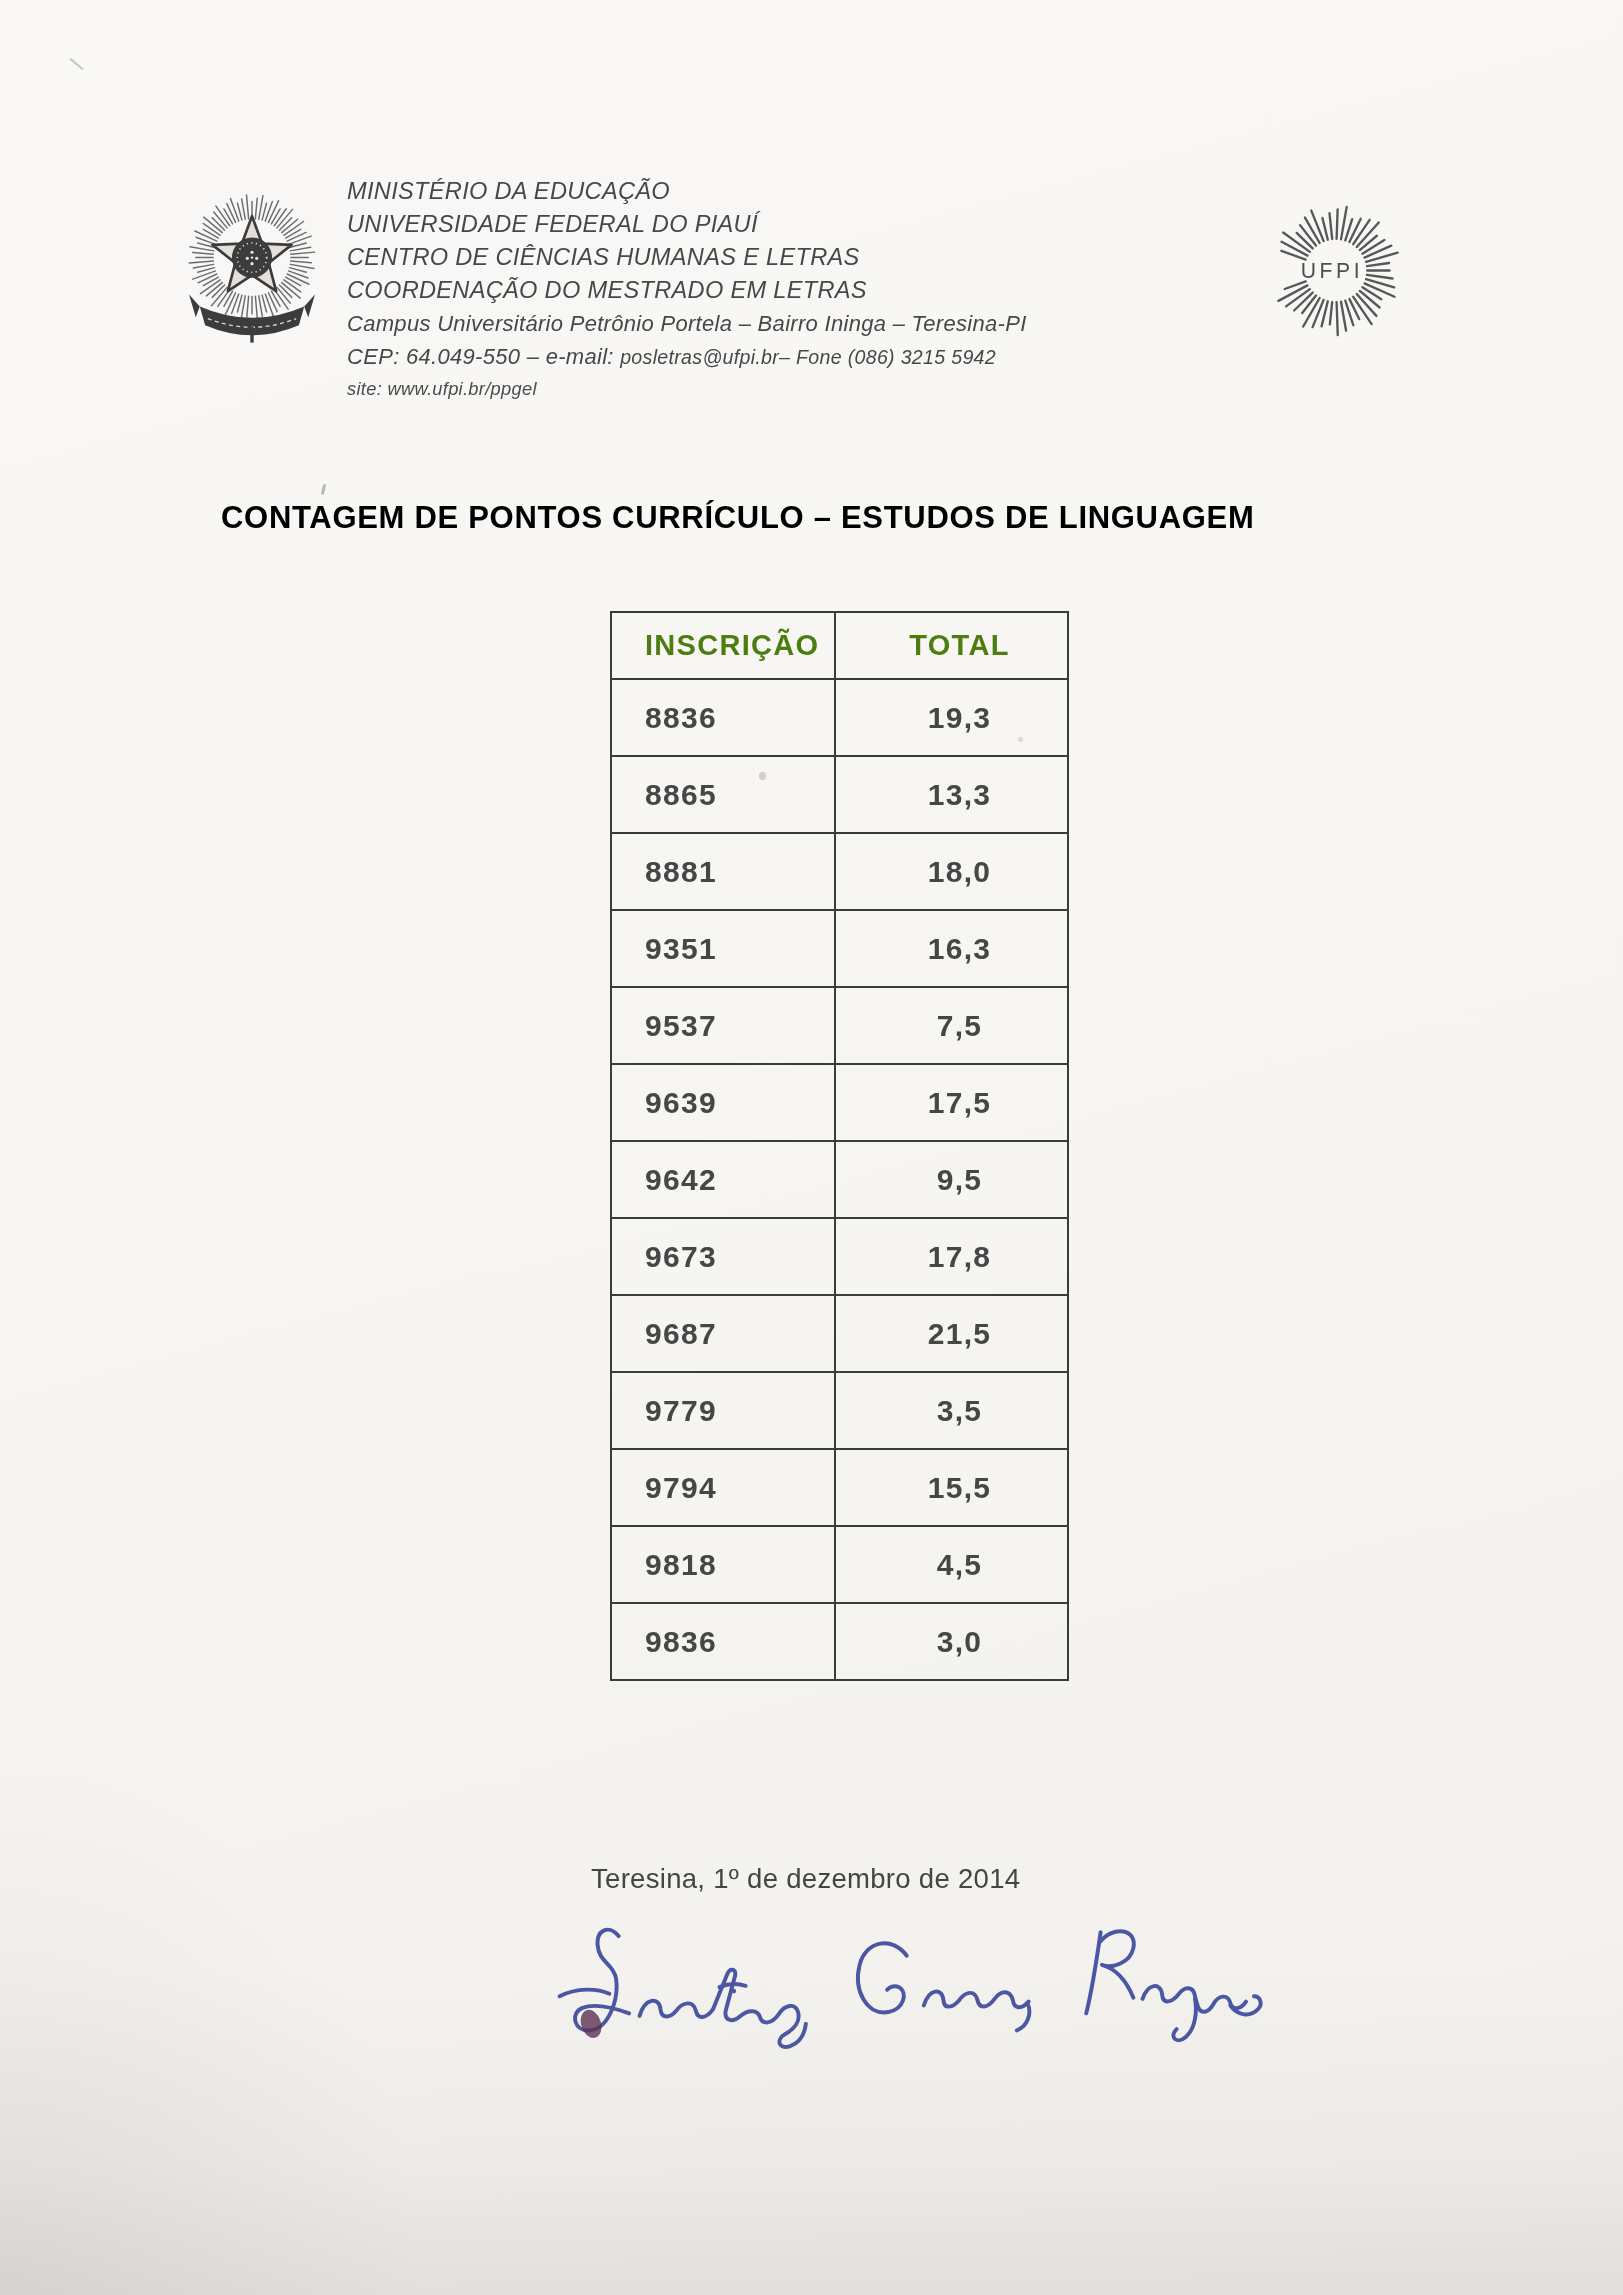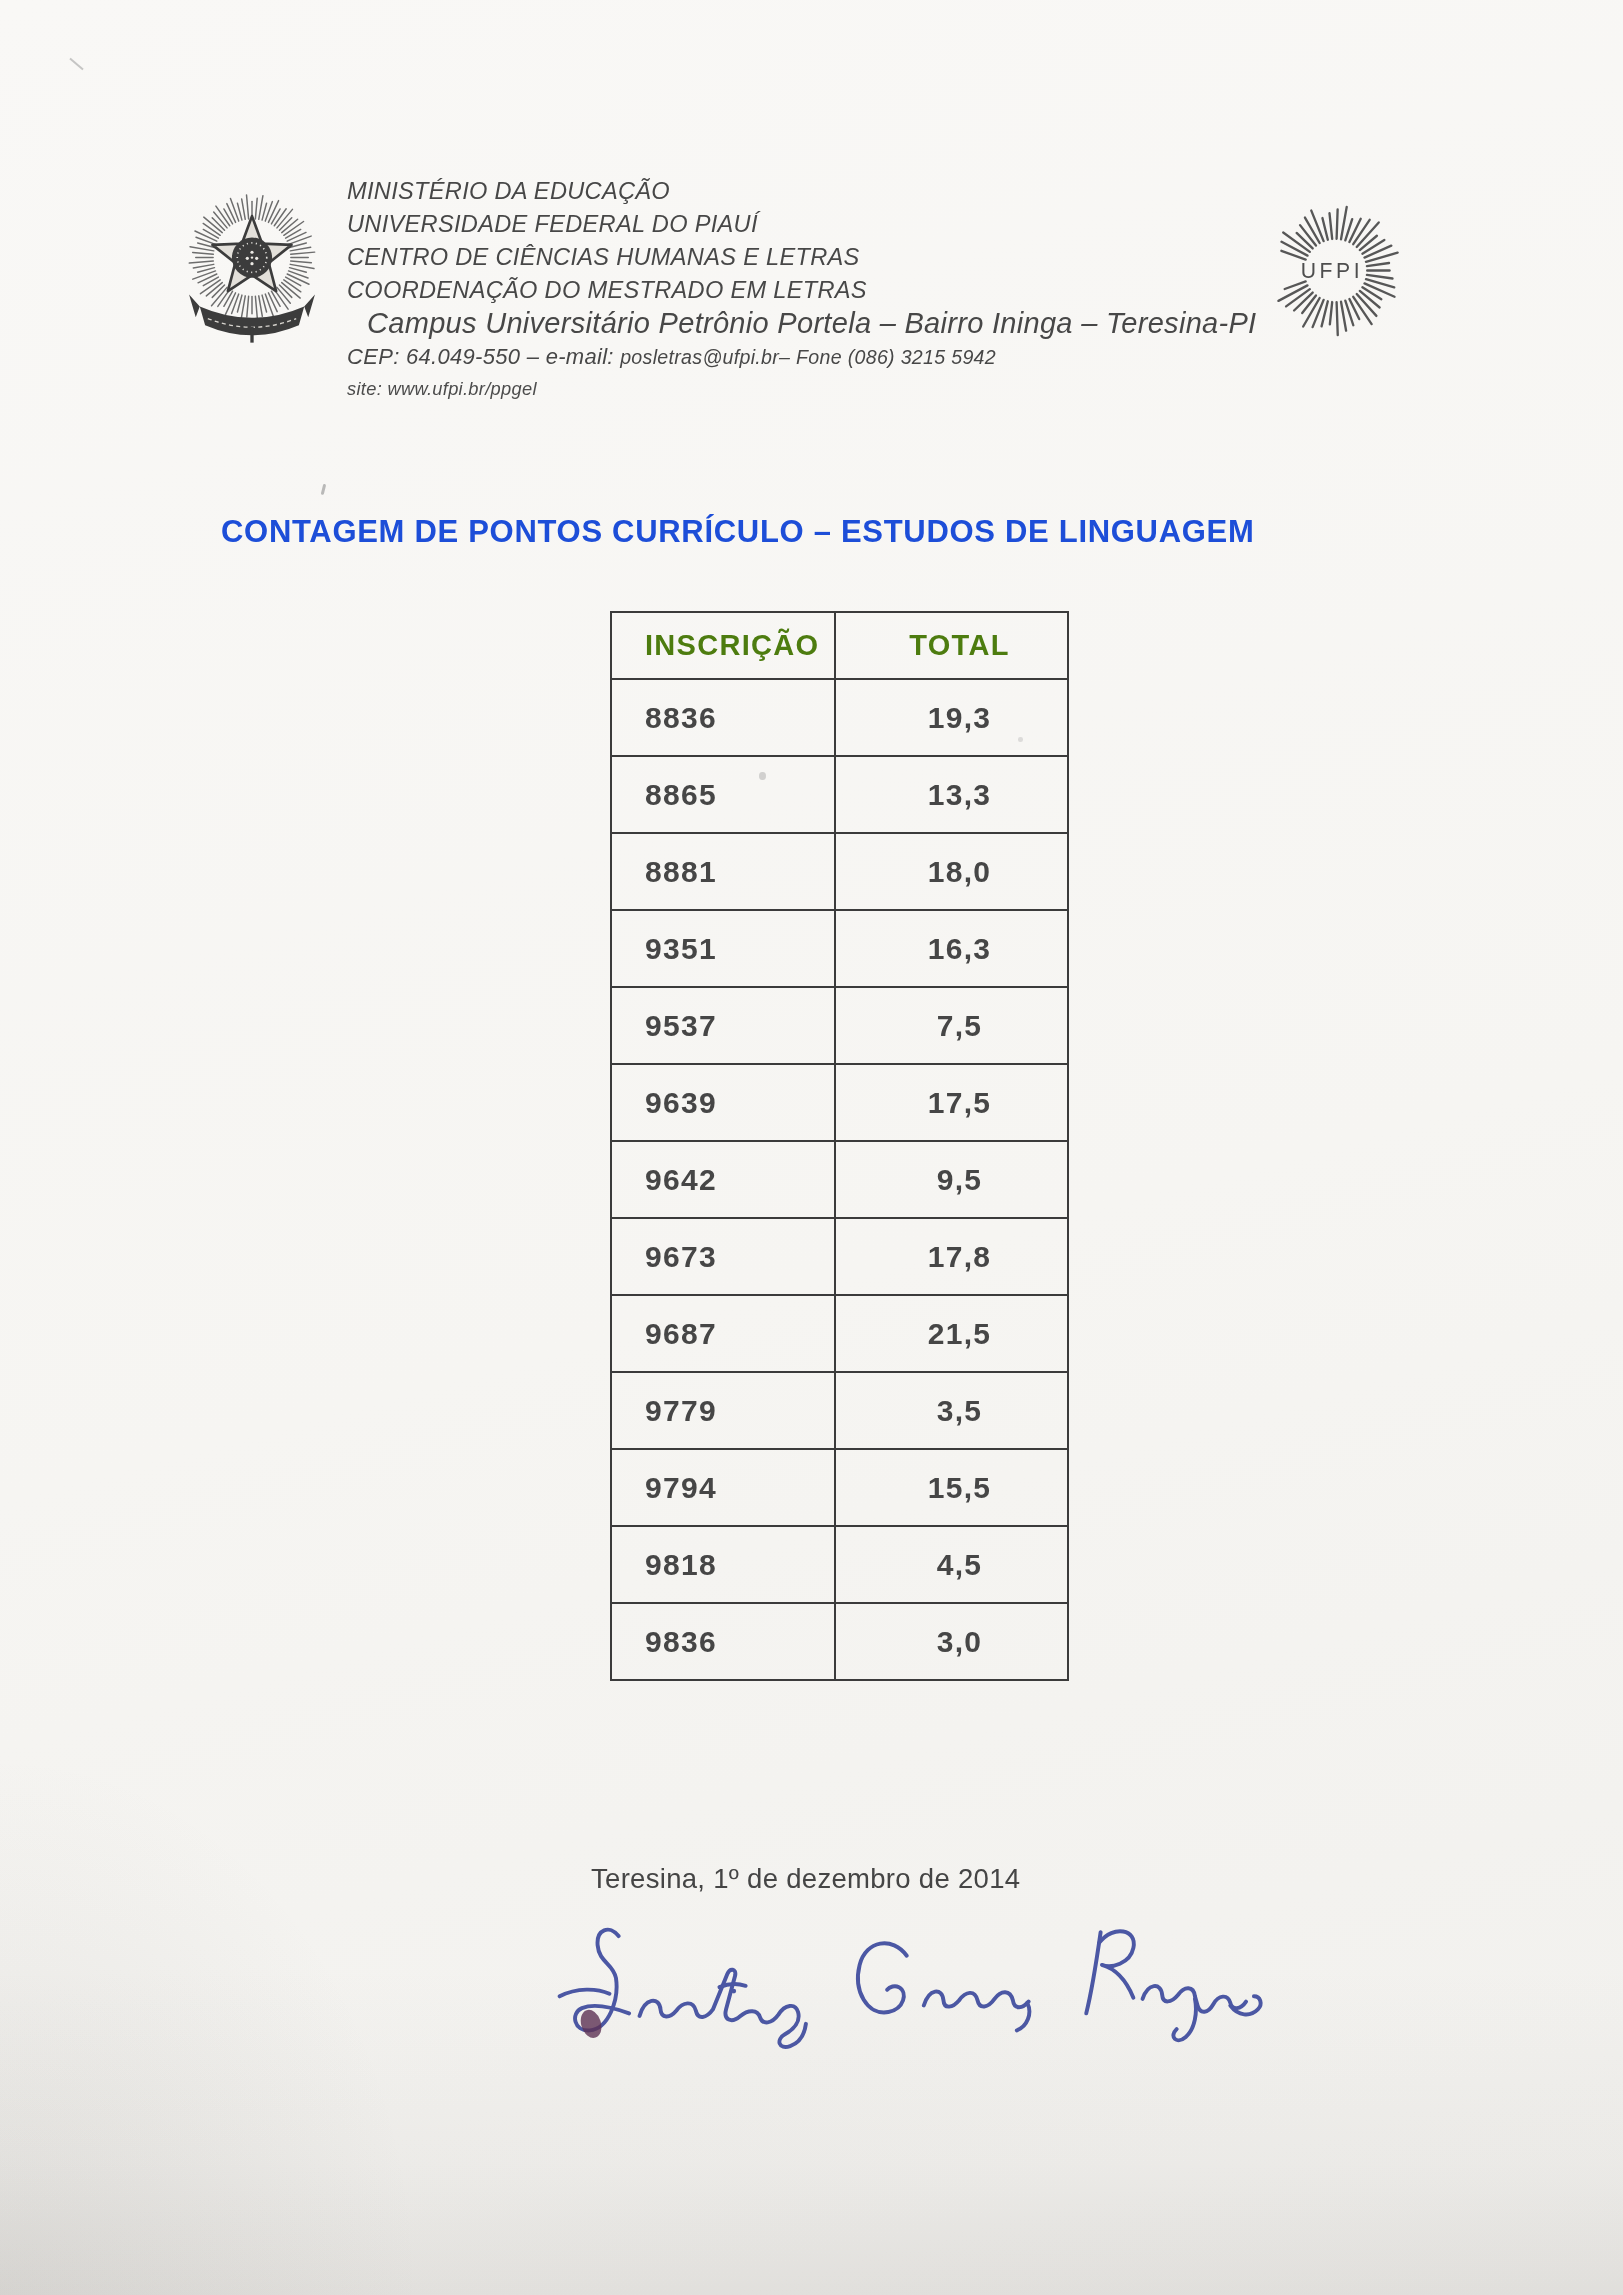--- a/index.html
+++ b/index.html
@@ -15,29 +15,29 @@
     background:linear-gradient(180deg,rgba(110,105,100,0) 0%,rgba(110,105,100,0.05) 60%,rgba(110,105,100,0.13) 100%);
   }
   .shade-corner{
     position:absolute;left:0;bottom:0;width:458px;height:589px;pointer-events:none;
     background:radial-gradient(ellipse at 0% 100%,rgba(100,95,90,0.10) 0%,rgba(100,95,90,0) 65%);
   }
   
   .coat-of-arms{position:absolute;left:185px;top:194px;width:134px;height:154px;}
   .header-text{position:absolute;left:347px;top:175px;width:916px;}
   .hline{font-size:23.6px;line-height:33px;color:#474747;letter-spacing:0.3px;white-space:nowrap;font-style:italic;}
-  .hline.addr{font-size:29px;margin-left:20px;}
+  .hline.addr{font-size:22px;}
   .hline.contact{font-size:22px;}
   .hline .email-part{font-size:19.6px;}
   .hline.site{font-size:18.3px;line-height:30px;color:#4c4c4c;}
   .ufpi-badge{position:absolute;left:1265px;top:200px;width:141px;height:141px;}
   
   .doc-title{
-    position:absolute;left:221px;top:514px;width:1178px;
-    font-size:31px;font-weight:bold;letter-spacing:0.7px;color:#1d4ed8;white-space:nowrap;
+    position:absolute;left:221px;top:500px;width:1178px;
+    font-size:31px;font-weight:bold;letter-spacing:0.7px;color:#000000;white-space:nowrap;
   }
   
   table.score{
     position:absolute;left:610px;top:611px;width:457px;
     border-collapse:collapse;table-layout:fixed;
     font-size:30px;color:#464646;
   }
   table.score col.c1{width:224px;}
   table.score col.c2{width:233px;}
   table.score th,table.score td{

